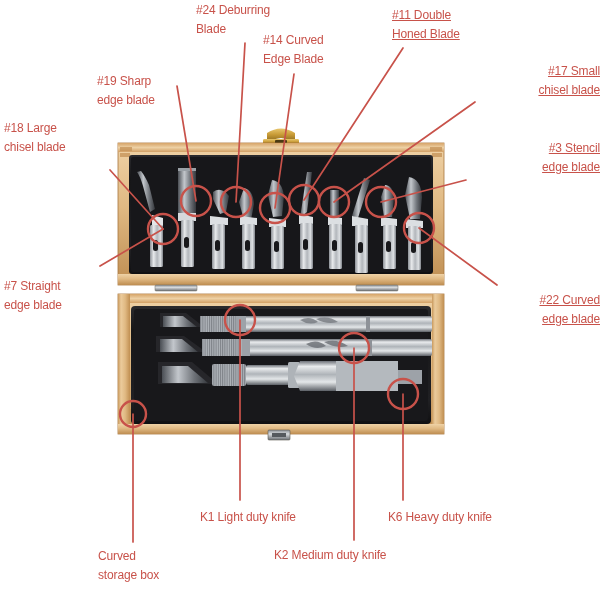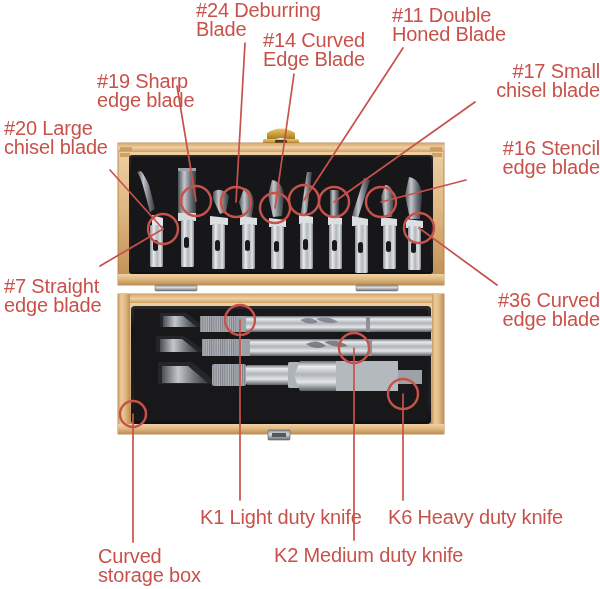--- a/index.html
+++ b/index.html
@@ -25,27 +25,27 @@
     height: 589px;
   }
   #annot-layer { z-index: 40; }
   #photo-layer { z-index: 10; }
 
   .callout-label {
     position: absolute;
     z-index: 50;
     color: #C8524A;
     font-family: "Liberation Sans", sans-serif;
-    font-size: 20px;
+    font-size: 12px;
     line-height: 19px;
     letter-spacing: -0.15px;
     white-space: pre-line;
   }
   .ta-left  { text-align: left; }
-  .ta-right { text-align: right; }
+  .ta-right { text-align: right; text-decoration: underline; }
 </style>
 </head>
 <body>
 
 <div id="stage">
 
   <svg id="photo-layer" class="layer" viewBox="0 0 600 589">
     <defs>
       <linearGradient id="woodV" x1="0" y1="0" x2="1" y2="0">
         <stop offset="0" stop-color="#C99A5E"></stop>
@@ -288,35 +288,35 @@
         <circle cx="381" cy="202" r="15"></circle>
         <circle cx="419" cy="228" r="15"></circle>
         <circle cx="133" cy="414" r="13"></circle>
         <circle cx="240" cy="320" r="15"></circle>
         <circle cx="354" cy="348" r="15"></circle>
         <circle cx="403" cy="394" r="15"></circle>
       </g>
   </svg>
 
   <div id="label-host">
-      <div class="callout-label ta-left" style="left: 4px; top: 119px;">#20 Large
+      <div class="callout-label ta-left" style="left: 4px; top: 119px;">#18 Large
 chisel blade</div>
       <div class="callout-label ta-left" style="left: 97px; top: 38px; margin-top: 34px;">#19 Sharp
 edge blade</div>
       <div class="callout-label ta-left" style="left: 196px; top: 1px;">#24 Deburring
 Blade</div>
       <div class="callout-label ta-left" style="left: 263px; top: 31px;">#14 Curved
 Edge Blade</div>
-      <div class="callout-label ta-left" style="left: 392px; top: 6px;">#11 Double
+      <div class="callout-label ta-left" style="left: 392px; top: 6px; text-decoration: underline;">#11 Double
 Honed Blade</div>
       <div class="callout-label ta-right" style="left: auto; top: 62px; right: 0px; width: 136px;">#17 Small
 chisel blade</div>
-      <div class="callout-label ta-right" style="left: auto; top: 139px; right: 0px; width: 136px;">#16 Stencil
+      <div class="callout-label ta-right" style="left: auto; top: 139px; right: 0px; width: 136px;">#3 Stencil
 edge blade</div>
-      <div class="callout-label ta-right" style="left: auto; top: 291px; right: 0px; width: 136px;">#36 Curved
+      <div class="callout-label ta-right" style="left: auto; top: 291px; right: 0px; width: 136px;">#22 Curved
 edge blade</div>
       <div class="callout-label ta-left" style="left: 4px; top: 277px;">#7 Straight
 edge blade</div>
       <div class="callout-label ta-left" style="left: 98px; top: 547px;">Curved
 storage box</div>
       <div class="callout-label ta-left" style="left: 200px; top: 508px;">K1 Light duty knife</div>
       <div class="callout-label ta-left" style="left: 274px; top: 546px;">K2 Medium duty knife</div>
       <div class="callout-label ta-left" style="left: 388px; top: 508px; text-align: center;">K6 Heavy duty knife</div>
     </div>
 </div>

